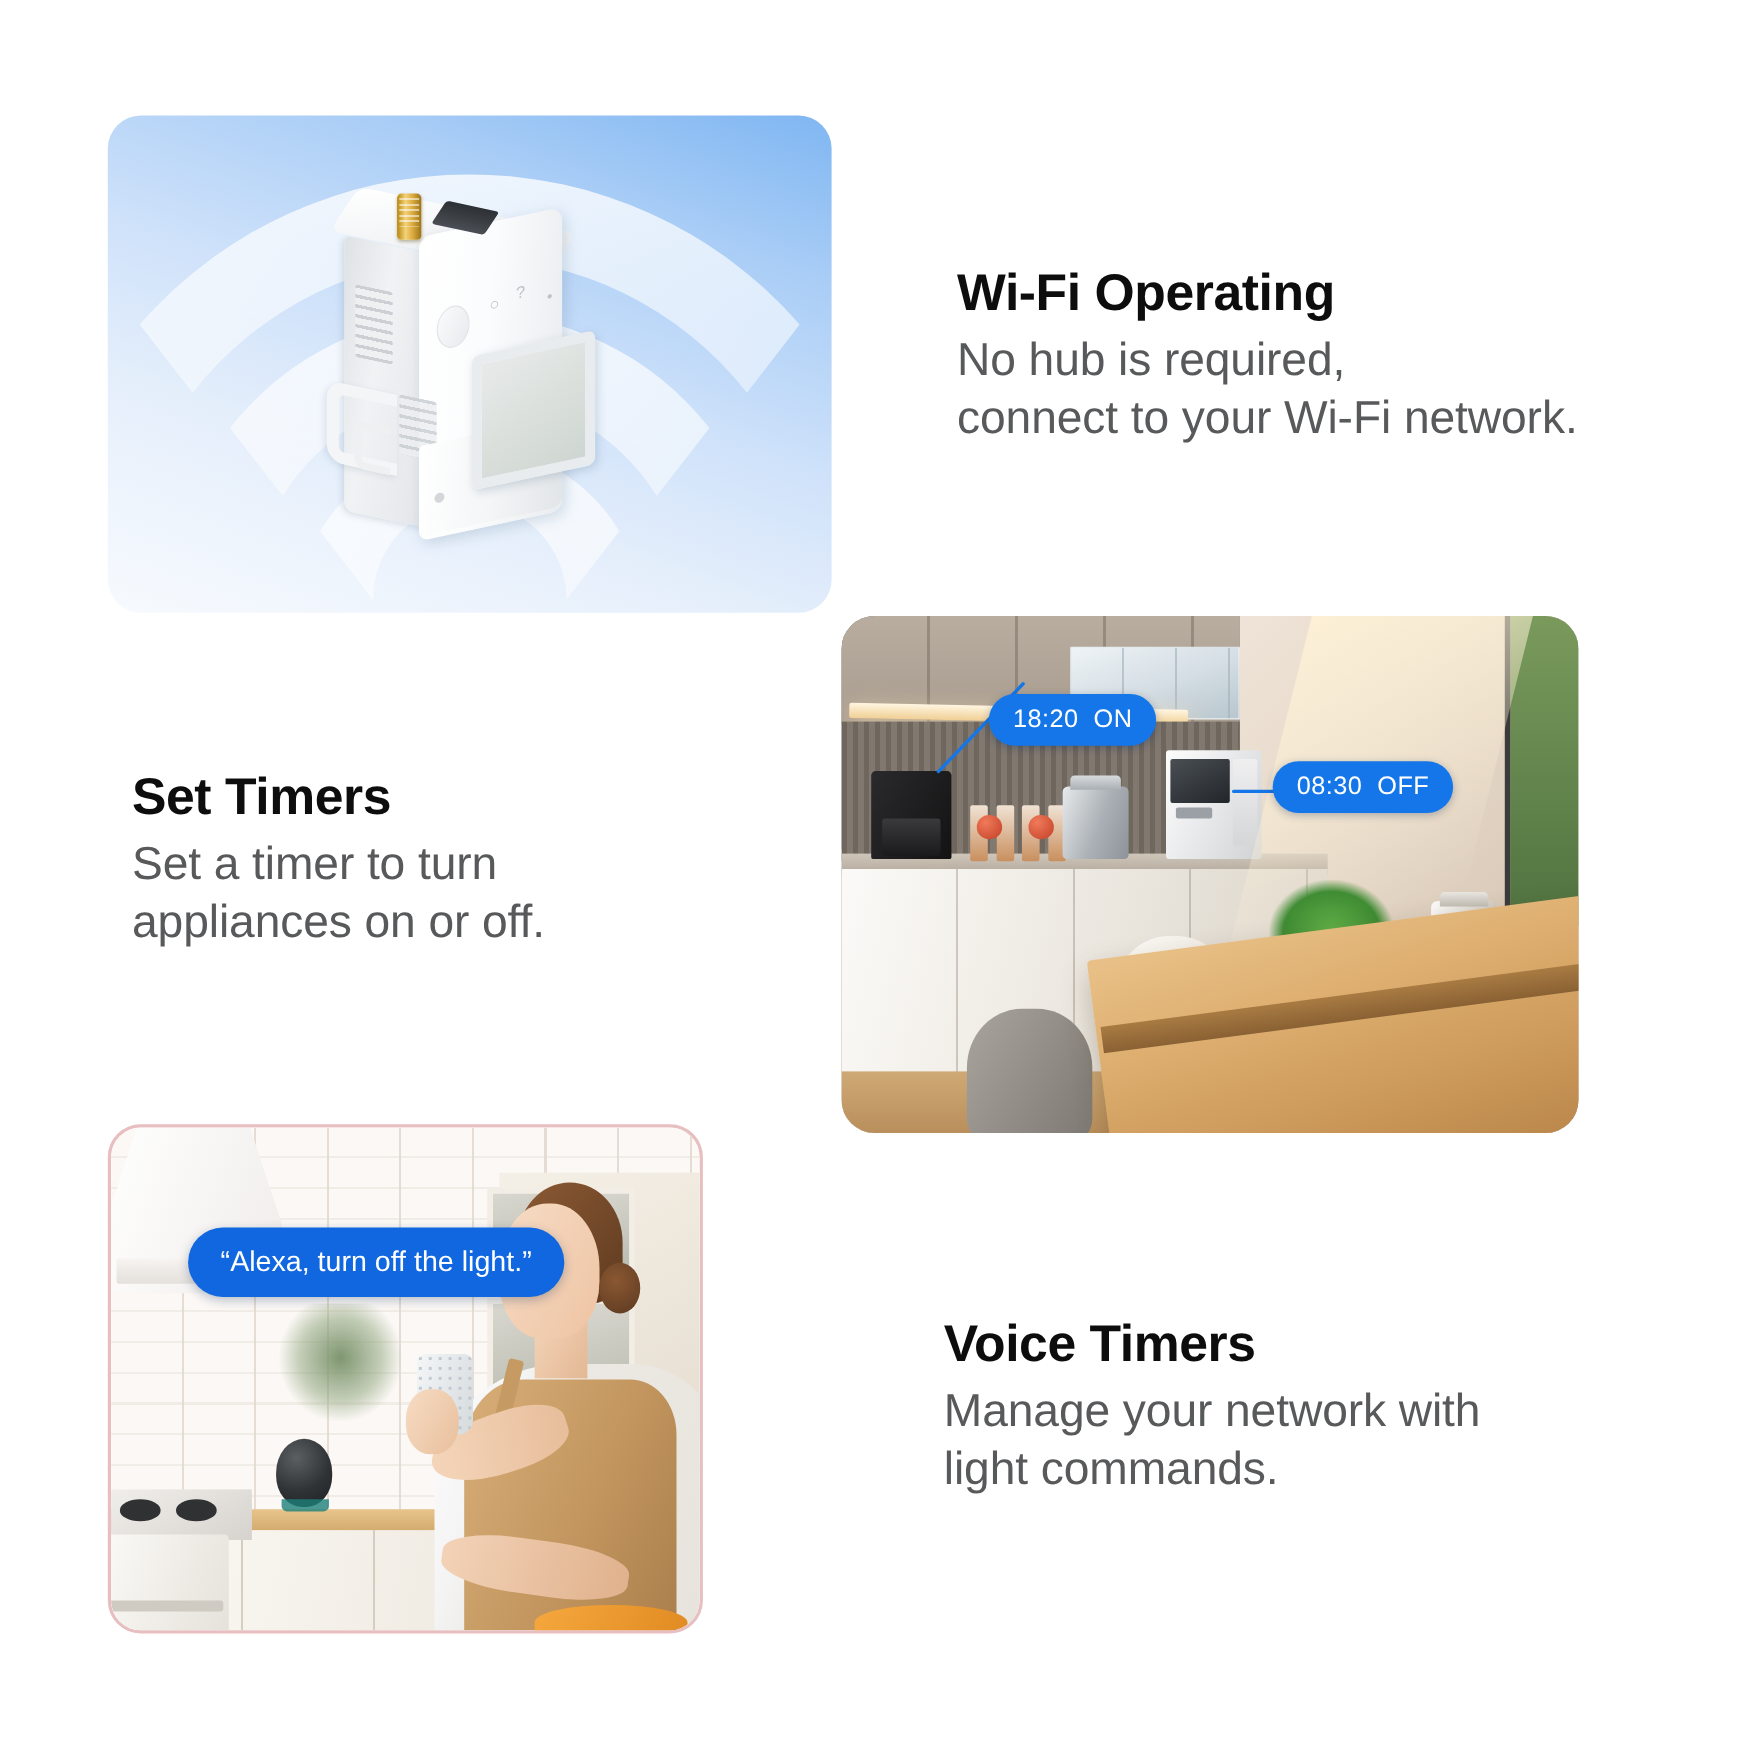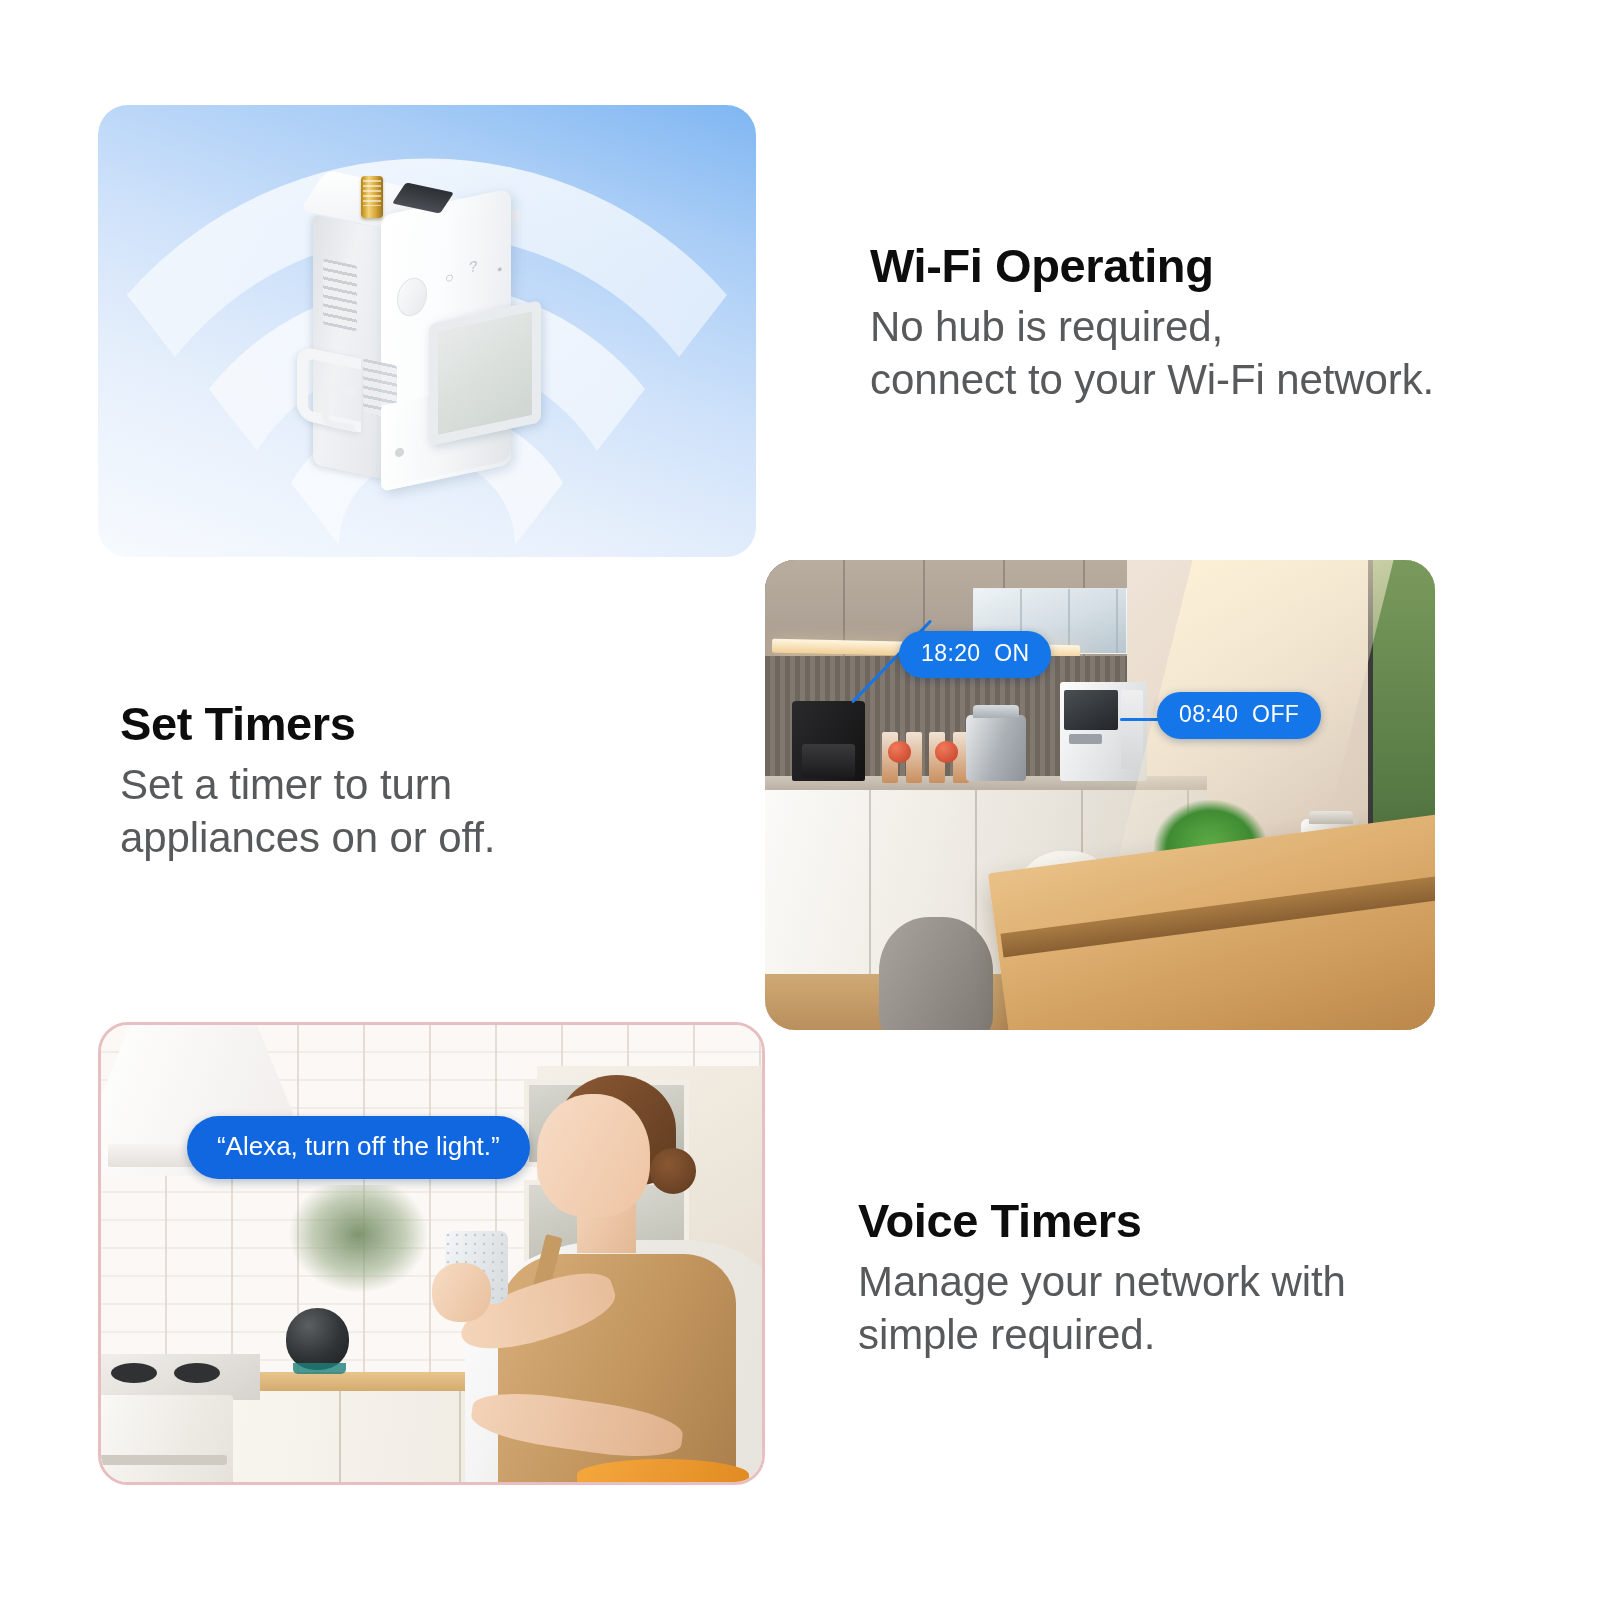--- a/index.html
+++ b/index.html
@@ -205,21 +205,21 @@
     font-size:23px;
     font-weight:400;
     letter-spacing:.4px;
     padding:9px 22px 11px;
     white-space:nowrap;
     box-shadow:0 2px 8px rgba(0,40,90,.3);
   }
   .leader { position:absolute; background:#1476e8; height:3px; border-radius:2px; }
 
   
-  #alexa-card { left:98px; top:1022px; width:667px; height:463px;
+  #alexa-card { left:98px; top:1022px; width:541px; height:463px;
                 border:3px solid #e8bfc0; }
   .a-wall{ position:absolute; inset:0;
     background:repeating-linear-gradient(
        to bottom,#fbf8f5 0 26px,#f1ece6 26px 28px);
   }
   .a-wall::after{ content:""; position:absolute; inset:0;
     background:repeating-linear-gradient(90deg,transparent 0 64px,rgba(225,216,206,.85) 64px 66px); }
   .a-hood{ position:absolute; left:-1%; top:0; width:30%; height:33%;
     background:linear-gradient(110deg,#ffffff,#f0edea);
     clip-path:polygon(18% 0,82% 0,100% 58%,100% 100%,0 100%,0 58%);
@@ -404,21 +404,21 @@
       <div class="k-table"></div>
       <div class="k-table-edge"></div>
 
       <div class="leader" style="left:13%;top:30%;width:17%;transform:rotate(-46deg);transform-origin:left center;"></div>
       <div class="badge" style="left:20%;top:15%;text-align:center;">
         <span>18:20</span>&nbsp;&nbsp;<span>ON</span>
       </div>
 
       <div class="leader" style="left:53%;top:33.6%;width:9.5%;"></div>
       <div class="badge" style="left:58.5%;top:28%;">
-        <span>08:40</span>&nbsp;&nbsp;<span>OFF</span>
+        <span>08:30</span>&nbsp;&nbsp;<span>OFF</span>
       </div>
     </div>
   </div>
 
   <div class="card" id="alexa-card">
     <div class="a-wall"></div>
     <div class="a-hood"></div>
     <div class="a-hood-lip"></div>
 
     <div class="a-cab"></div>
@@ -453,17 +453,17 @@
     <div class="a-hand"></div>
     <div class="a-bowl"></div>
 
     <div class="speech" style="left:13%;top:20%;">“Alexa, turn off the light.”</div>
   </div>
 
   <div class="txt" id="txt-voice">
     <h2>Voice Timers</h2>
     <p>
       <span>Manage your network with</span><br>
-      <span>simple required.</span>
+      <span>light commands.</span>
     </p>
   </div>
 
 </div>
 
 </body></html>

